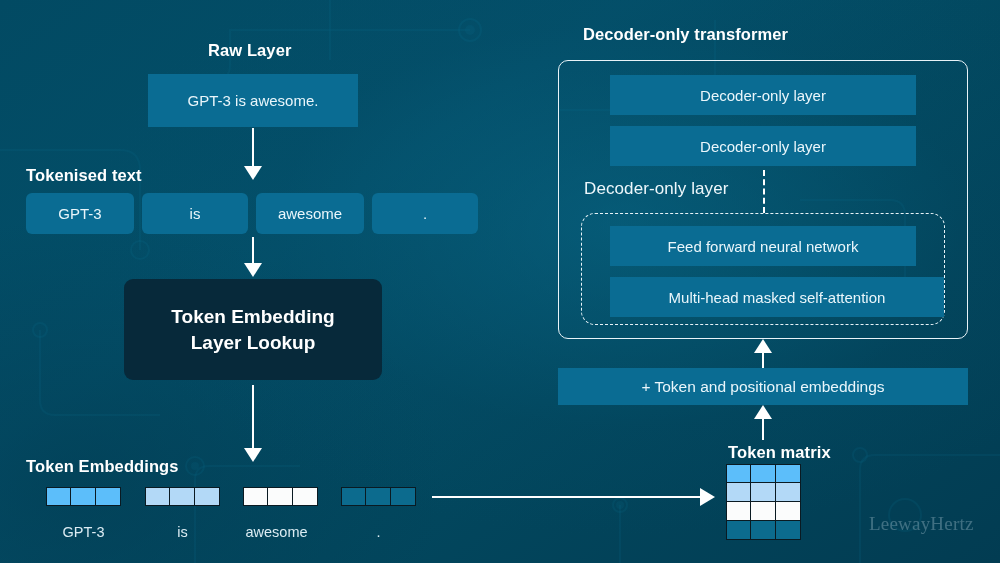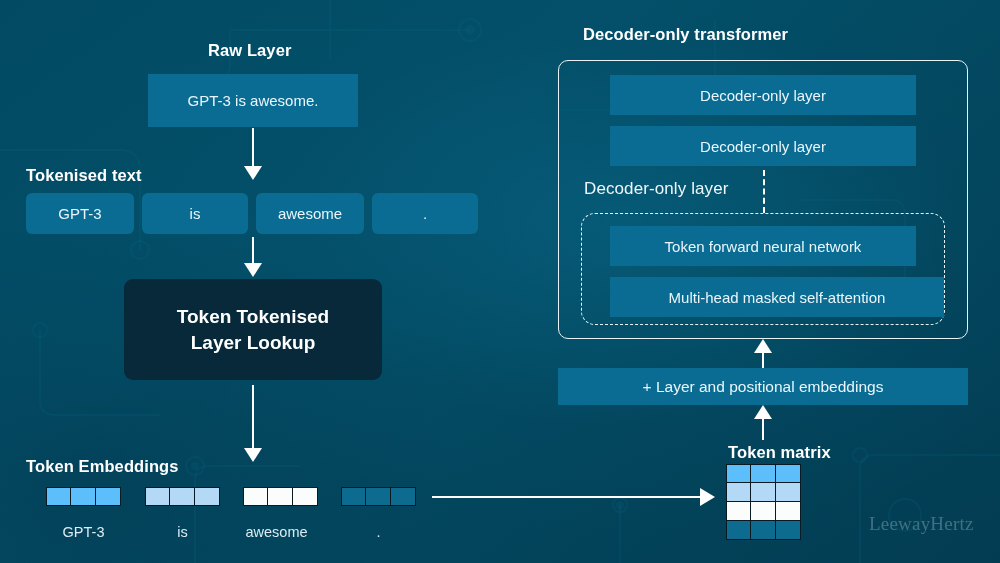--- a/index.html
+++ b/index.html
@@ -128,21 +128,21 @@
 
   <div class="chip" style="left:26px;top:193px;width:108px;height:41px;">GPT-3</div>
   <div class="chip" style="left:142px;top:193px;width:106px;height:41px;">is</div>
   <div class="chip" style="left:256px;top:193px;width:108px;height:41px;">awesome</div>
   <div class="chip" style="left:372px;top:193px;width:106px;height:41px;">.</div>
 
   <div class="arrow-v" style="left:252px;top:237px;height:28px;"></div>
   <div class="arrow-head-down" style="left:244px;top:263px;"></div>
 
   <div class="darkbox" style="left:124px;top:279px;width:258px;height:101px;">
-    <span>Token Tokenised</span>
+    <span>Token Embedding</span>
     <span>Layer Lookup</span>
   </div>
 
   <div class="arrow-v" style="left:252px;top:385px;height:65px;"></div>
   <div class="arrow-head-down" style="left:244px;top:448px;"></div>
 
   <div class="lbl" style="left:26px;top:457px;">Token Embeddings</div>
 
   <div class="emb" style="left:46px;top:487px;">
     <div class="cell" style="background: rgb(92, 190, 250);"></div>
@@ -181,27 +181,27 @@
 
   <div class="chip big" style="left:610px;top:75px;width:306px;height:40px;">Decoder-only layer</div>
   <div class="chip big" style="left:610px;top:126px;width:306px;height:40px;">Decoder-only layer</div>
 
   <div class="vdots" style="left:763px;top:170px;height:43px;"></div>
 
   <div class="lbl" style="left:584px;top:179px;font-weight:normal;font-size:17px;color:#eef7fb;">Decoder-only layer</div>
 
   <div class="dashbox" style="left:581px;top:213px;width:364px;height:112px;"></div>
 
-  <div class="chip big" style="left:610px;top:226px;width:306px;height:40px;">Token forward neural network</div>
+  <div class="chip big" style="left:610px;top:226px;width:306px;height:40px;">Feed forward neural network</div>
   <div class="chip big" style="left:610px;top:277px;width:334px;height:40px;">Multi-head masked self-attention</div>
 
   <div class="arrow-v" style="left:762px;top:352px;height:16px;"></div>
   <div class="arrow-head-up" style="left:754px;top:339px;"></div>
 
-  <div class="chip big" style="left:558px;top:368px;width:410px;height:37px;font-size:15.5px;">+ Layer and positional embeddings</div>
+  <div class="chip big" style="left:558px;top:368px;width:410px;height:37px;font-size:15.5px;">+ Token and positional embeddings</div>
 
   <div class="arrow-v" style="left:762px;top:418px;height:22px;"></div>
   <div class="arrow-head-up" style="left:754px;top:405px;"></div>
 
   <div class="lbl" style="left:728px;top:443px;">Token matrix</div>
 
   <div id="token-matrix" style="left:726px;top:464px;">
     <div class="row">
       <div class="cell" style="background: rgb(92, 190, 250);"></div>
       <div class="cell" style="background: rgb(92, 190, 250);"></div>

